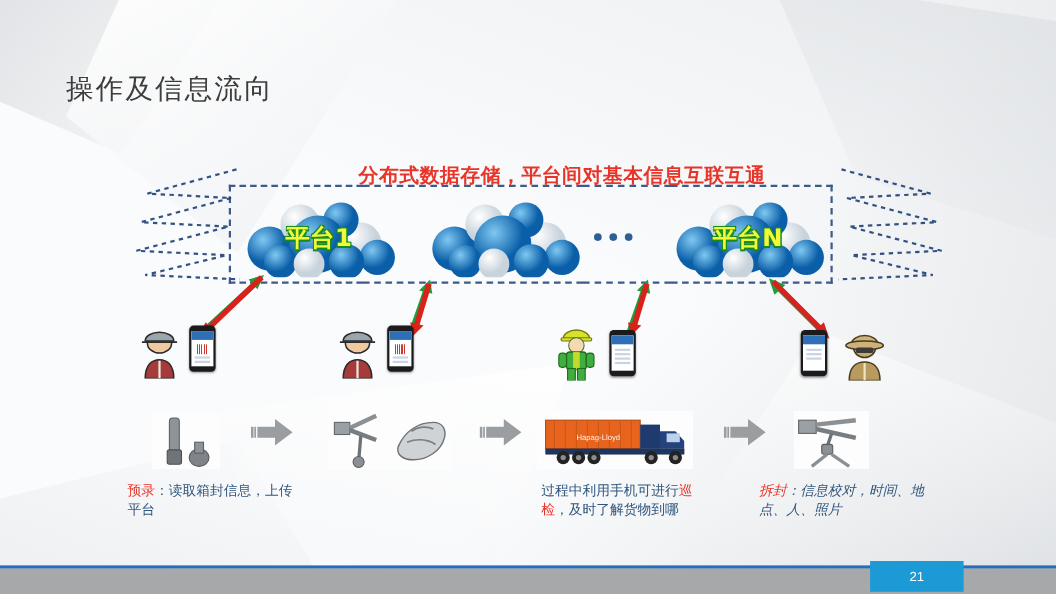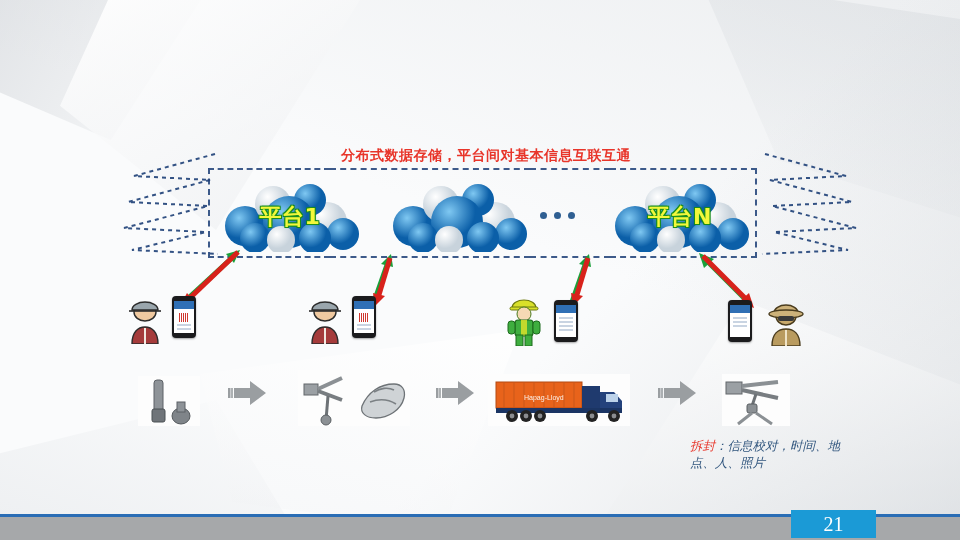--- a/index.html
+++ b/index.html
@@ -37,21 +37,21 @@
       clip-path:polygon(0 22%,100% 0,76% 100%,10% 86%);}
 
   .title{
     position:absolute;left:60px;top:64px;
     font-size:25px;color:#3d3d3d;letter-spacing:2px;
     font-family:"DejaVu Sans","Liberation Sans",sans-serif;font-weight:400;
   }
 
   .banner{
     position:absolute;left:276px;top:147px;width:420px;
-    text-align:center;color:#e8352a;font-size:14px;letter-spacing:.5px;
+    text-align:right;color:#e8352a;font-size:18px;letter-spacing:.5px;
     font-family:"DejaVu Sans","Liberation Sans",sans-serif;font-weight:700;
     white-space:nowrap;
   }
 
   
   .zig{position:absolute;top:150px;}
   .zig.left{left:110px;}
   .zig.right{left:760px;}
 
   
@@ -94,35 +94,36 @@
   .equip{position:absolute;background:#fff;}
   .gray-arrow{position:absolute;width:40px;height:30px;}
 
   .caption{position:absolute;font-size:12.5px;line-height:17px;color:#31567e;
            font-family:"DejaVu Sans","Liberation Sans",sans-serif;}
   .caption .hl{color:#e8352a;}
 
   .footline{position:absolute;left:0;top:514px;width:960px;height:3px;background:#2a6db5;}
   .footbar{position:absolute;left:0;top:517px;width:960px;height:23px;background:#a6a8aa;}
   .pagebadge{position:absolute;left:791px;top:510px;width:85px;height:28px;background:#1b9ad6;
-             color:#fff;font-size:20px;display:flex;align-items:center;justify-content:center;
-             font-family:Liberation Serif, serif;}
+             color:#fff;font-size:12px;display:flex;align-items:center;justify-content:center;
+             font-family:Liberation Sans, sans-serif;}
 </style>
 </head>
 <body>
 
 <div id="slide">
 
   <div class="facet f1"></div>
   <div class="facet f2"></div>
   <div class="facet f3"></div>
   <div class="facet f4"></div>
   <div class="facet f5"></div>
   <div class="facet f6"></div>
 
+  <div class="title">操作及信息流向</div>
 
   <div class="dashbox db1"></div>
   <div class="dashbox db2"></div>
   <div class="dashbox db3"></div>
   <div class="dashbox db4"></div>
 
   <svg class="zig left" width="110" height="110">
     <g fill="none" stroke="#1d3f77" stroke-width="2" stroke-dasharray="4 4" opacity=".9">
       <path d="M105 4 L24 26 L100 30 L18 52 L98 56 L14 78 L96 82 L22 100 L108 104"></path>
     </g>
@@ -386,22 +387,28 @@
       <rect x="0" y="0" width="68" height="52" fill="#fdfdfd"></rect>
       <rect x="4" y="8" width="16" height="12" fill="#9ba0a4" stroke="#62676b"></rect>
       <path d="M20 12 L56 8" stroke="#8b9094" stroke-width="4"></path>
       <path d="M20 16 L56 24" stroke="#787d81" stroke-width="4"></path>
       <path d="M34 20 L30 32" stroke="#6d7276" stroke-width="3"></path>
       <rect x="25" y="30" width="10" height="9" rx="2" fill="#8b9094" stroke="#5a5f63"></rect>
       <path d="M30 39 L16 50 M34 39 L50 50" stroke="#8b9094" stroke-width="3"></path>
     </svg>
   </div>
 
-
-
+  <div class="caption" style="left:116px;top:437px;width:150px;">
+    <span class="hl">预录</span><span>：读取箱封信息，上传平台</span>
+  </div>
+
+
+  <div class="caption" style="left:492px;top:437px;width:152px;">
+    <span>过程中利用手机可进行</span><span class="hl">巡检</span><span>，及时了解货物到哪</span>
+  </div>
 
   <div class="caption" style="left:690px;top:437px;width:165px;font-style:italic;">
     <span class="hl">拆封</span><span>：信息校对，时间、地点、人、照片</span>
   </div>
 
   <div class="footline"></div>
   <div class="footbar"></div>
   <div class="pagebadge">21</div>
 
 </div>

